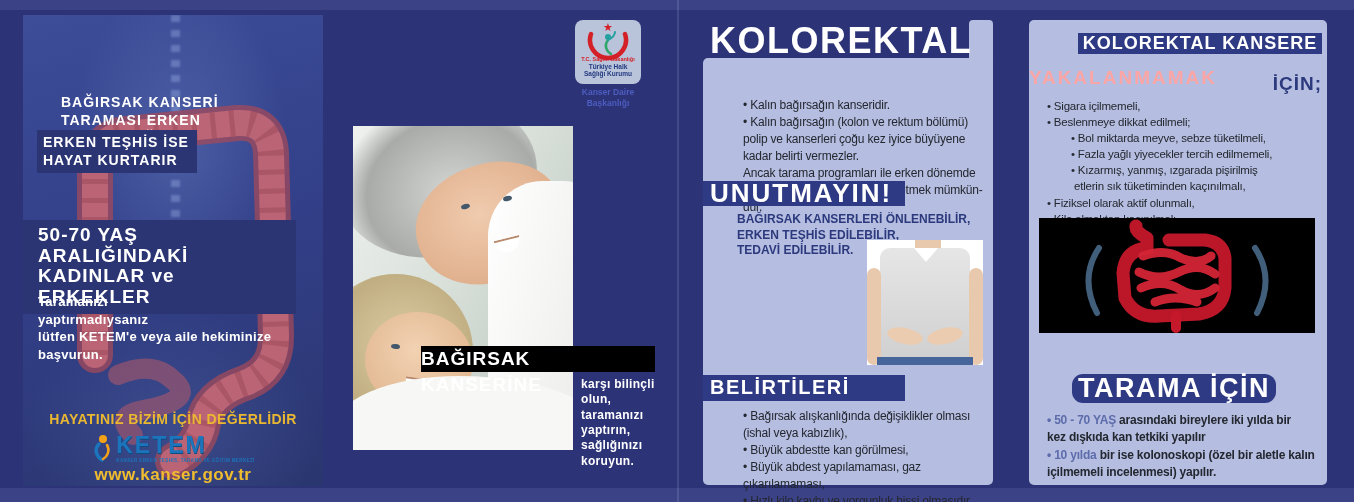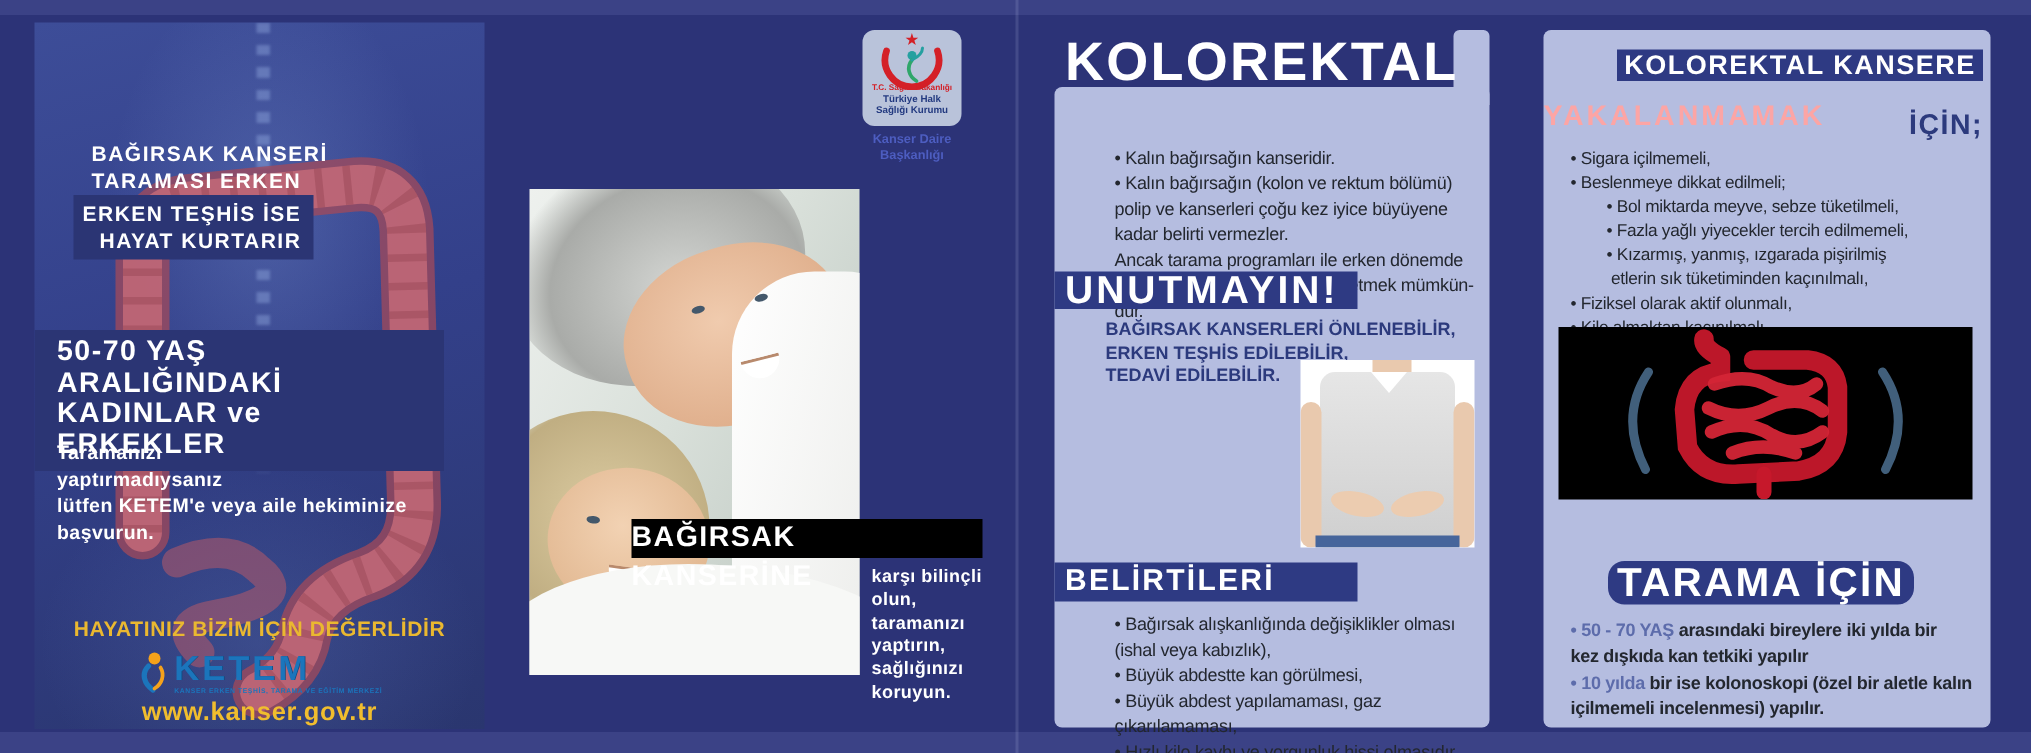--- a/index.html
+++ b/index.html
@@ -153,21 +153,21 @@
                Q 254 356 222 368 Q 186 380 180 408 Q 176 432 150 446" fill="none" stroke="#a34a59" stroke-width="36" stroke-linecap="round" opacity="0.75"></path>
       <path d="M 72 340 L 72 155 Q 72 122 104 119 L 214 108 Q 246 106 248 138 L 253 320
                Q 254 356 222 368 Q 186 380 180 408 Q 176 432 150 446" fill="none" stroke="#c76b79" stroke-width="26" stroke-linecap="round" opacity="0.8"></path>
       <path d="M 72 340 L 72 155 Q 72 122 104 119 L 214 108 Q 246 106 248 138 L 253 320
                Q 254 356 222 368 Q 186 380 180 408 Q 176 432 150 446" fill="none" stroke="#8c3c4a" stroke-width="26" stroke-linecap="butt" stroke-dasharray="5 14" opacity="0.35"></path>
       <path d="M 95 360 Q 130 345 150 365 Q 175 385 120 395 Q 90 400 110 420" fill="none" stroke="#b65a68" stroke-width="20" stroke-linecap="round" opacity="0.55"></path>
     </svg>
     <div class="lp-headline pre">BAĞIRSAK KANSERİ
 TARAMASI ERKEN
 TEŞHİS SAĞLAR</div>
-    <div style="position:absolute;left:26px;top:115px;text-align:right;" class="lp-subheadline pre">ERKEN TEŞHİS İSE
+    <div style="position:absolute;left:14px;top:115px;" class="lp-subheadline pre">ERKEN TEŞHİS İSE
 HAYAT KURTARIR</div>
     <div style="position:absolute;left:0;top:205px;" class="lp-agebox pre">50-70 YAŞ
 ARALIĞINDAKİ
 KADINLAR ve ERKEKLER</div>
     <div style="position:absolute;left:15px;top:278px;" class="lp-note pre">Taramanızı
 yaptırmadıysanız
 lütfen KETEM'e veya aile hekiminize
 başvurun.</div>
     <div style="position:absolute;left:0;top:396px;width:300px;" class="lp-slogan">HAYATINIZ BİZİM İÇİN DEĞERLİDİR</div>
     <div style="position:absolute;left:0;top:419px;width:300px;" class="ketem">

